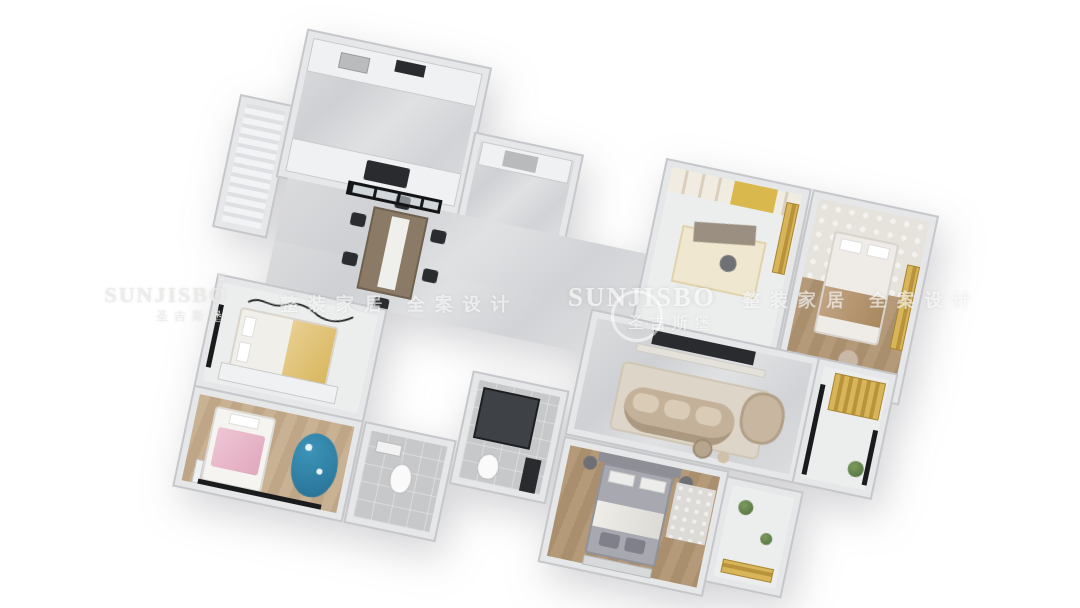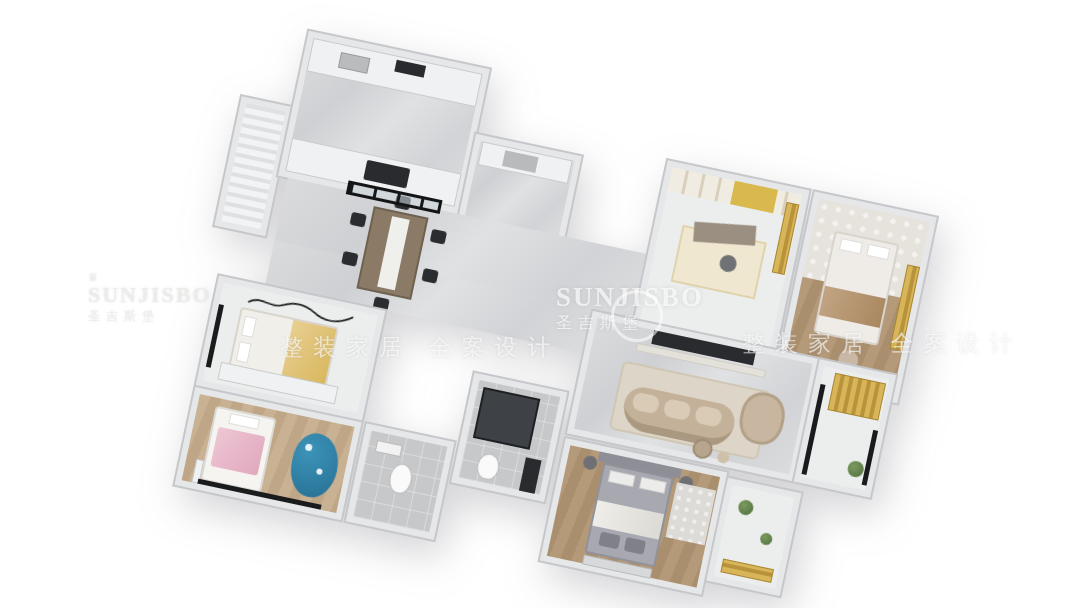--- a/index.html
+++ b/index.html
@@ -25,36 +25,36 @@
   .glassdoor{background:repeating-linear-gradient(90deg,#17181a 0 3px,rgba(195,205,210,.6) 3px 24px);
              border:3px solid #131416;}
   .winframe{background:#1a1b1d;}
   .cab{background:#f0f1f3;border:1px solid #c9cacc;}
   .dark{background:#2a2b2e;}
   .toilet{background:#fafafa;border:1px solid #b9babc;border-radius:50% 50% 46% 46%;}
   .chair{width:15px;height:13px;background:#2b2c2f;border-radius:3px;position:absolute;}
   .plant{position:absolute;border-radius:50%;background:radial-gradient(circle at 35% 35%,#7a9a5e,#4e6e3c);}
   
   .wm{position:absolute;z-index:60;color:rgba(255,255,255,.62);pointer-events:none;}
-  .wm-logo{text-align:left;font-family:"Liberation Serif",serif;}
+  .wm-logo{text-align:right;font-family:"Liberation Serif",serif;}
   .wm-logo .orn{font-size:11px;letter-spacing:2px;display:block;line-height:10px;}
   .wm-logo .latin{font-weight:bold;letter-spacing:2px;display:block;}
   .wm-logo .cn{letter-spacing:6px;display:block;font-family:"Liberation Sans",sans-serif;}
   #wm-left{left:88px;top:272px;width:140px;color:rgba(235,235,233,.95);
            text-shadow:0 0 3px rgba(190,190,188,.35);}
   #wm-left .latin{font-size:22px;line-height:26px;}
   #wm-left .cn{font-size:12px;line-height:16px;}
   #wm-center{left:556px;top:282px;width:160px;color:rgba(255,255,255,.68);
              text-shadow:0 0 4px rgba(140,140,140,.25);}
   #wm-center .latin{font-size:27px;line-height:30px;}
   #wm-center .cn{font-size:16px;line-height:22px;}
   .seal{position:absolute;left:55px;top:8px;width:46px;height:46px;border-radius:50%;
         border:3px solid rgba(255,255,255,.55);}
-  .wm-slogan{font-size:23px;letter-spacing:10px;font-weight:normal;
-             text-shadow:0 0 3px rgba(150,150,150,.25);margin-top:40px;}
+  .wm-slogan{font-size:18px;letter-spacing:10px;font-weight:bold;
+             text-shadow:0 0 3px rgba(150,150,150,.25);}
   #wm-slogan-left{left:280px;top:292px;}
   #wm-slogan-right{left:742px;top:288px;}
 </style>
 </head>
 <body>
 
 <div id="canvas">
 
   <div id="plan">
 

